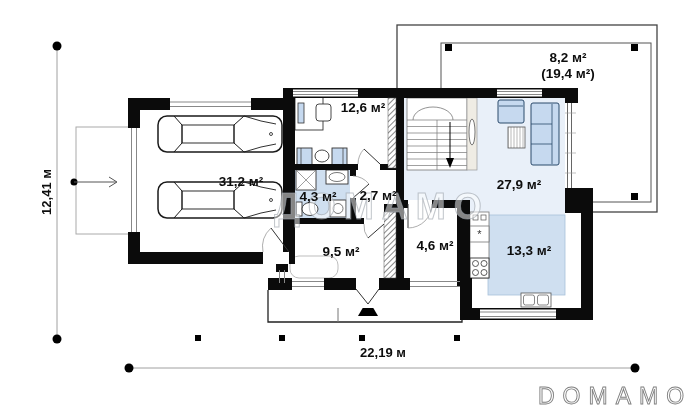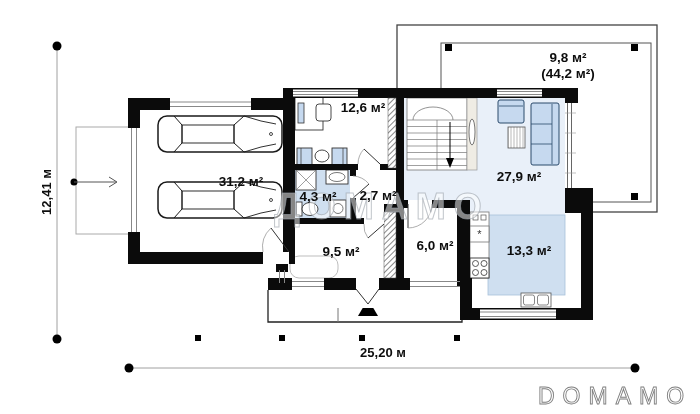--- a/index.html
+++ b/index.html
@@ -258,22 +258,22 @@
   </g>
 
   <text x="382" y="219" text-anchor="middle" font-family="Liberation Sans, sans-serif" font-size="36" font-weight="bold" letter-spacing="8" fill="#ffffff" fill-opacity="0.5" stroke="#9aa0a8" stroke-opacity="0.6" stroke-width="1">ДОМАМО</text>
   <text x="615" y="404" text-anchor="middle" font-family="Liberation Sans, sans-serif" font-size="23" letter-spacing="8" fill="none" stroke="#808080" stroke-width="0.9">DOMAMO</text>
 </svg>
 
 <div class="lbl" style="left:241px;top:181px">31,2 м²</div>
 <div class="lbl" style="left:363px;top:107px">12,6 м²</div>
 <div class="lbl" style="left:318px;top:196px">4,3 м²</div>
 <div class="lbl" style="left:378px;top:195px">2,7 м²</div>
-<div class="lbl" style="left:519px;top:176px">27,9 м²</div>
+<div class="lbl" style="left:519px;top:184px">27,9 м²</div>
 <div class="lbl" style="left:341px;top:251px">9,5 м²</div>
-<div class="lbl" style="left:435px;top:245px">6,0 м²</div>
+<div class="lbl" style="left:435px;top:245px">4,6 м²</div>
 <div class="lbl" style="left:529px;top:250px">13,3 м²</div>
-<div class="lbl" style="left:568px;top:57px">9,8 м²</div>
-<div class="lbl" style="left:568px;top:73px">(44,2 м²)</div>
-<div class="lbl dim" style="left:383px;top:352px">25,20 м</div>
+<div class="lbl" style="left:568px;top:57px">8,2 м²</div>
+<div class="lbl" style="left:568px;top:73px">(19,4 м²)</div>
+<div class="lbl dim" style="left:383px;top:352px">22,19 м</div>
 <div class="lbl dim rot" style="left:46px;top:192px">12,41 м</div>
 
 </div>
 
 </body></html>

